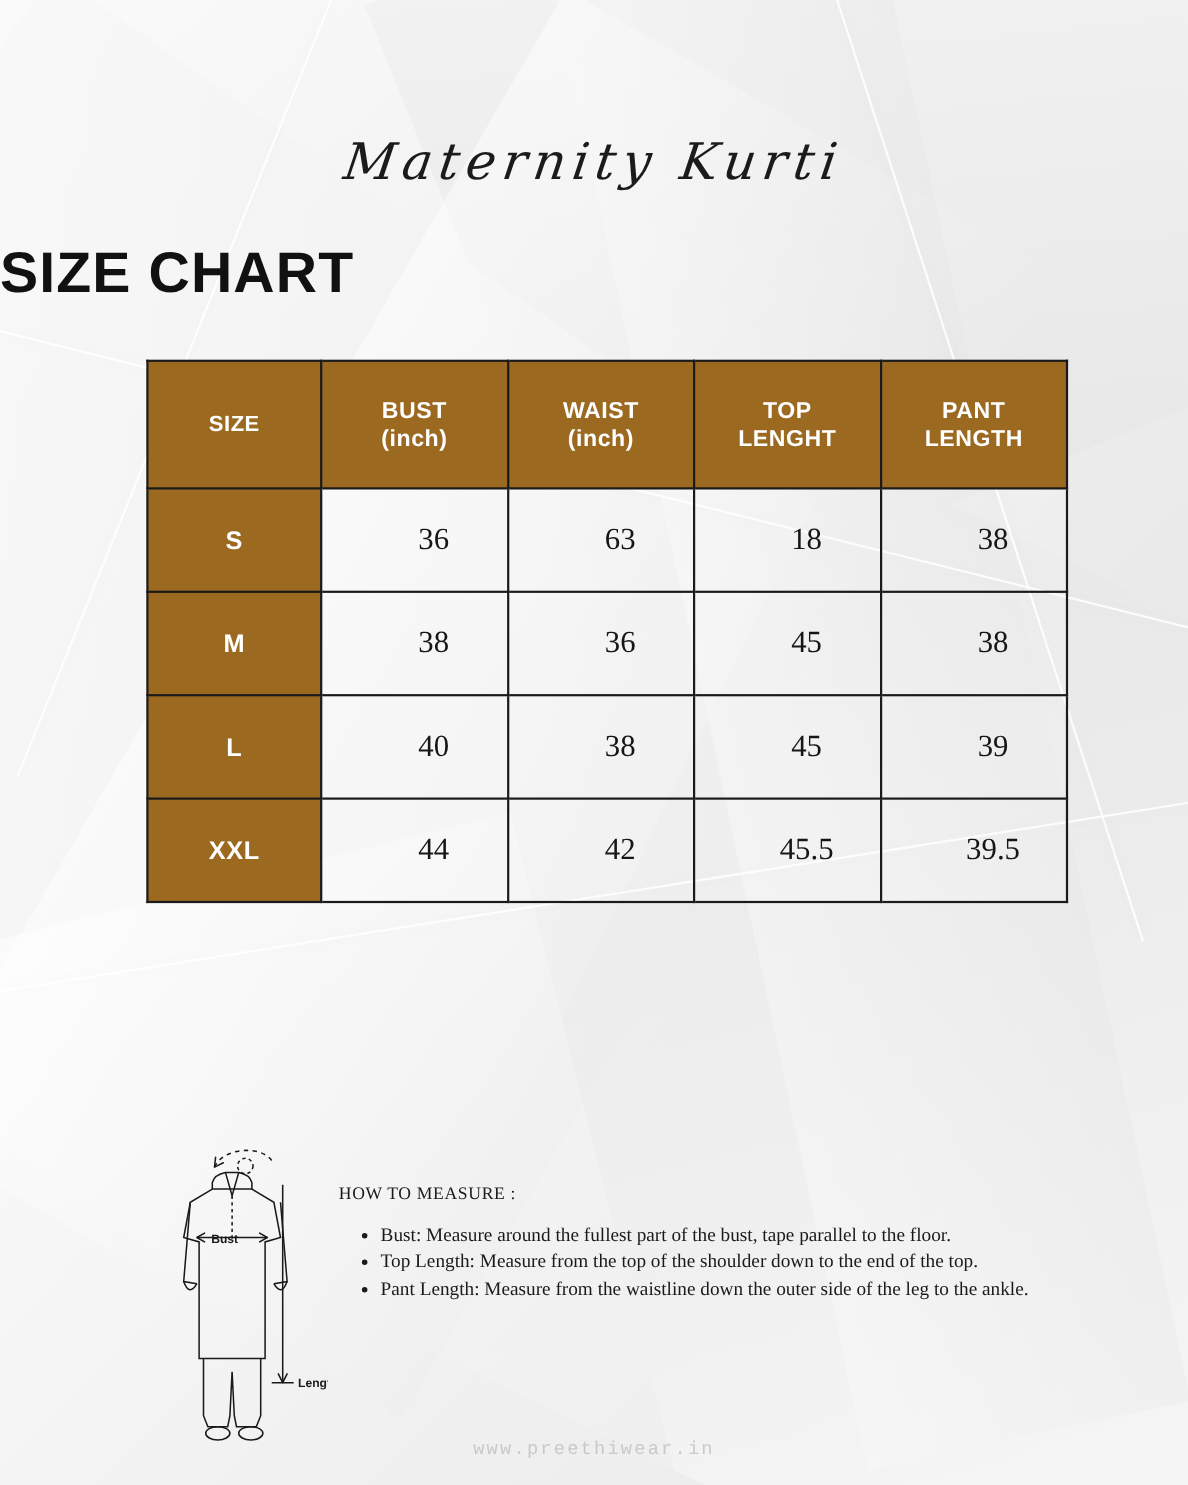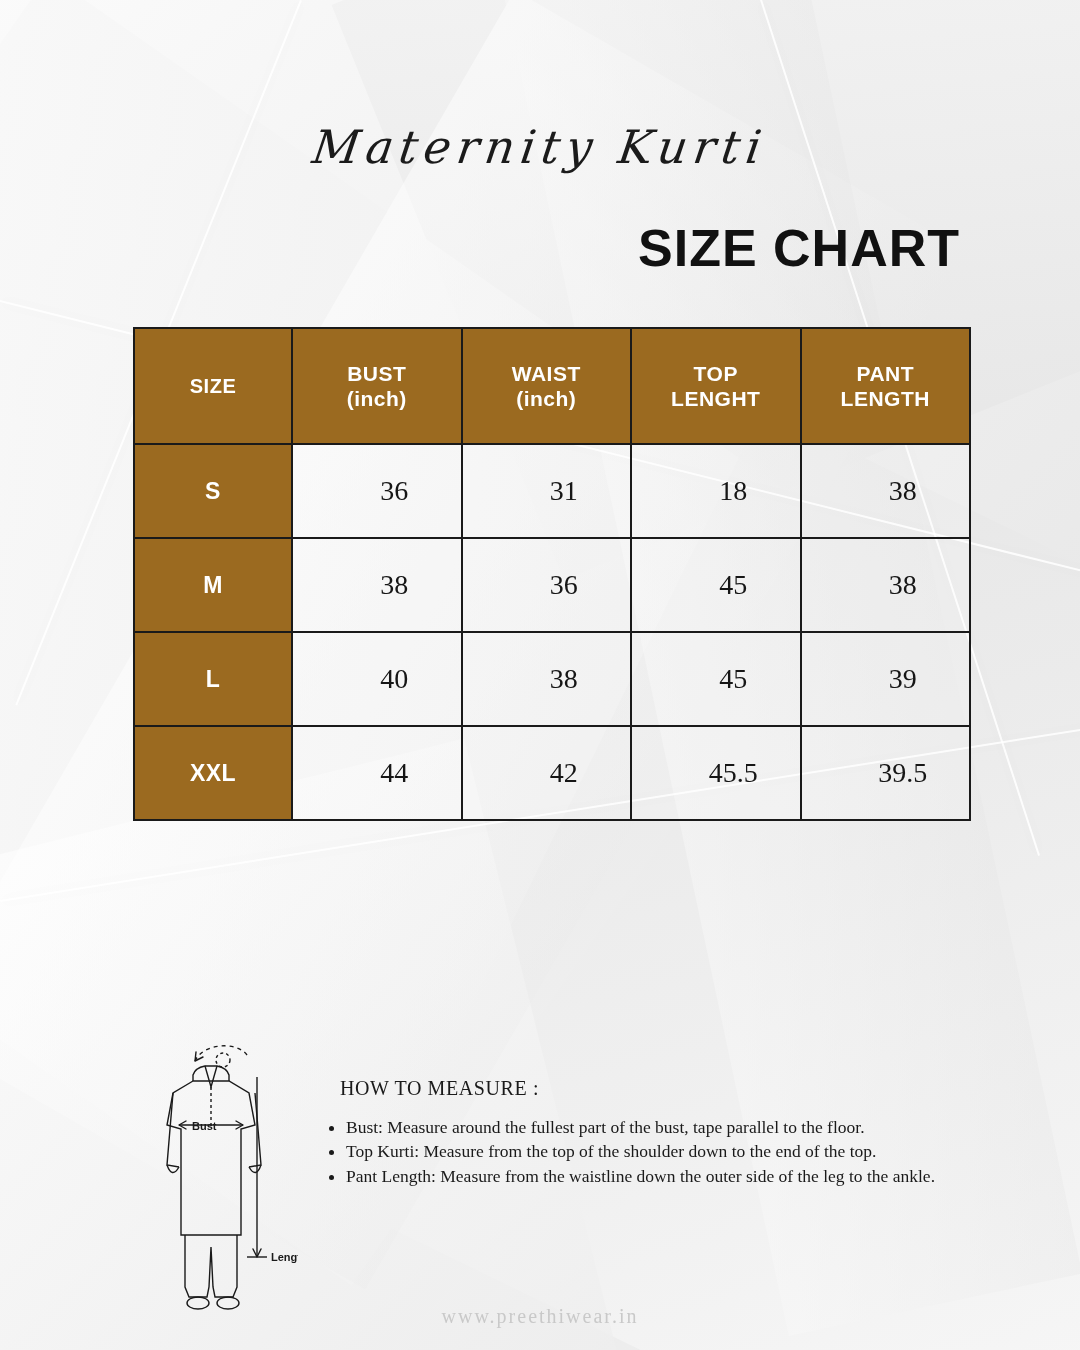--- a/index.html
+++ b/index.html
@@ -105,21 +105,21 @@
     letter-spacing: 6px;
     color: #1b1b1b;
     font-weight: 400;
     transform: skewX(-8deg);
   }
   .main-title {
     position: absolute;
     top: 218px;
     left: 0;
     width: 960px;
-    text-align: right;
+    text-align: left;
     font-family: "Liberation Sans", sans-serif;
     font-size: 52px;
     font-weight: 700;
     letter-spacing: 1px;
     color: #111;
   }
 
   
   .table-wrap {
     position: absolute;
@@ -186,44 +186,43 @@
     flex: 0 0 165px;
     margin-right: 10px;
   }
   .howto {
     flex: 1;
     padding-top: 42px;
     font-family: "Liberation Serif", serif;
     color: #1a1a1a;
   }
   .howto-title {
-    font-size: 20px;
+    font-size: 16px;
     letter-spacing: .6px;
     margin-bottom: 4px;
-    margin-left: 32px;
   }
   .howto ul {
     margin: 16px;
     padding-left: 22px;
   }
   .howto li {
     font-size: 17.5px;
     line-height: 1.33;
     margin-bottom: 1px;
   }
   .watermark {
     position: absolute;
     bottom: 22px;
     left: 0;
     width: 1080px;
     text-align: center;
-    font-size: 20px;
+    font-size: 17px;
     letter-spacing: 2px;
     color: #c9c9c9;
-    font-family: Liberation Serif, serif;
+    font-family: Liberation Mono, monospace;
   }
 </style>
 </head>
 <body>
 
 <div id="page">
   <div class="bg-shape s1"></div>
   <div class="bg-shape s2"></div>
   <div class="bg-shape s3"></div>
   <div class="bg-shape s4"></div>
@@ -269,21 +268,21 @@
             <th>
               <div>PANT</div>
               <div>LENGTH</div>
             </th>
           </tr>
         </thead>
         <tbody>
           <tr>
             <td class="size-cell">S</td>
             <td class="val-cell">36</td>
-            <td class="val-cell">31</td>
+            <td class="val-cell">63</td>
             <td class="val-cell">18</td>
             <td class="val-cell">38</td>
           </tr>
           <tr>
             <td class="size-cell">M</td>
             <td class="val-cell">38</td>
             <td class="val-cell">36</td>
             <td class="val-cell">45</td>
             <td class="val-cell">38</td>
           </tr>
@@ -338,21 +337,21 @@
           <path d="M124 222 l -4 -8 M124 222 l 4 -8" stroke-linecap="round"></path>
           <path d="M114 222 L134 222"></path>
           <text x="59" y="95" font-family="Liberation Sans, sans-serif" font-size="11" font-weight="700" fill="#1a1a1a" stroke="none">Bust</text>
           <text x="138" y="226" font-family="Liberation Sans, sans-serif" font-size="11" font-weight="700" fill="#1a1a1a" stroke="none">Length</text>
         </svg>
       </div>
       <div class="howto">
         <div class="howto-title">HOW TO MEASURE :</div>
         <ul>
           <li>Bust: Measure around the fullest part of the bust, tape parallel to the floor.</li>
-          <li>Top Kurti: Measure from the top of the shoulder down to the end of the top.</li>
+          <li>Top Length: Measure from the top of the shoulder down to the end of the top.</li>
           <li>Pant Length: Measure from the waistline down the outer side of the leg to the ankle.</li>
         </ul>
       </div>
     </div>
 
     <div class="watermark">www.preethiwear.in</div>
   </div>
 </div>
 
 </body></html>

